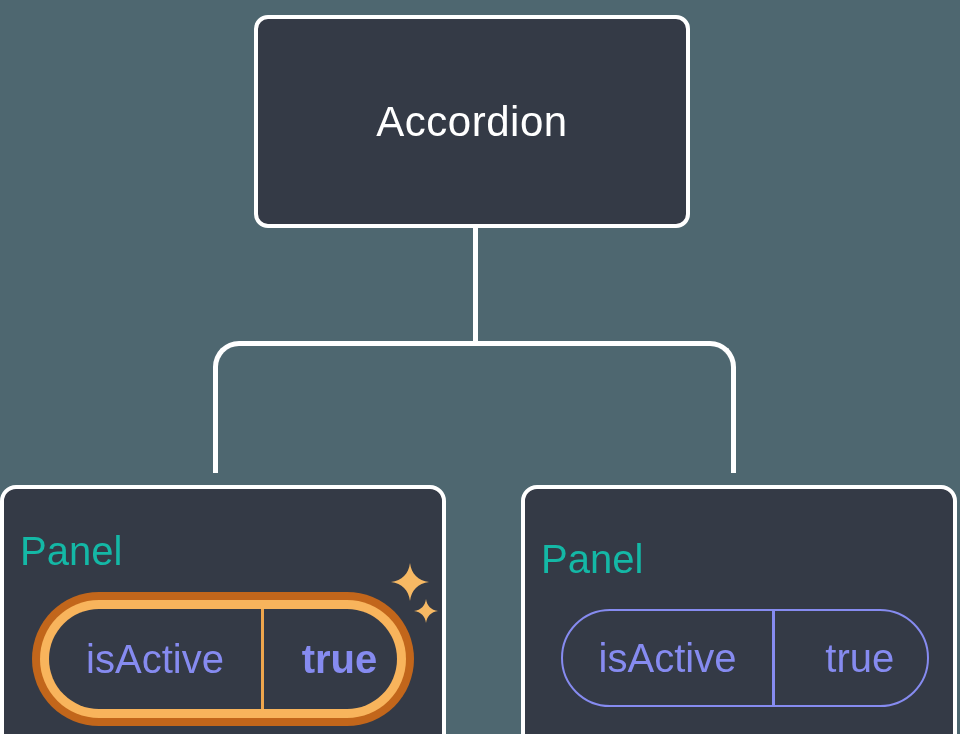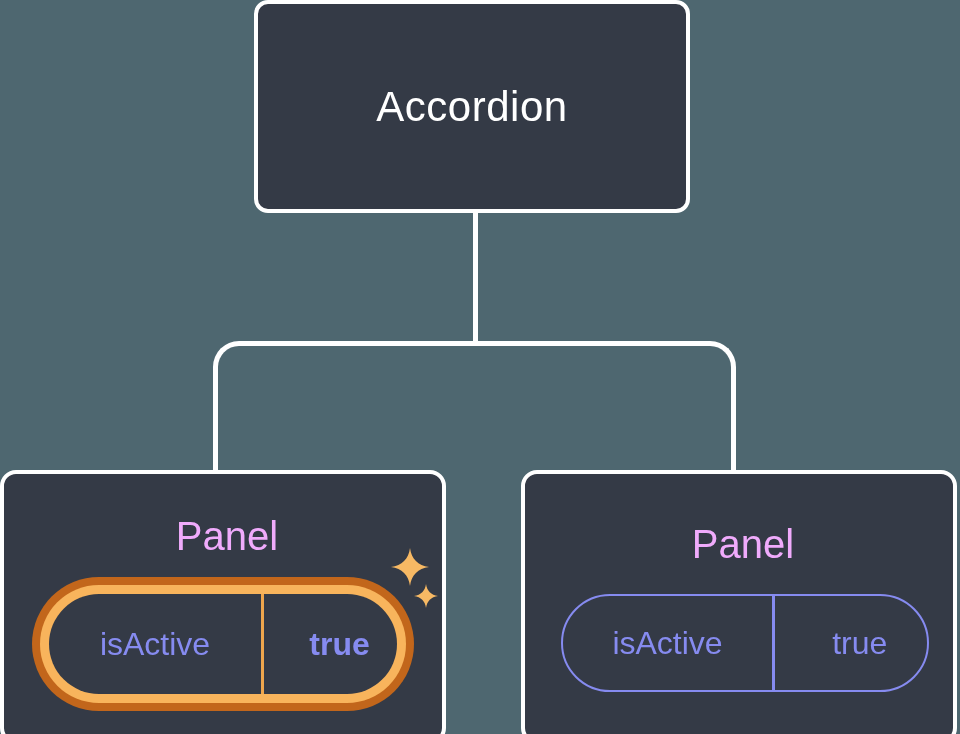--- a/index.html
+++ b/index.html
@@ -30,42 +30,42 @@
     border-radius: 26px 26px 0 0;
   }
 
   
   .node {
     position: absolute;
     box-sizing: border-box;
     background: var(--node-fill, #343A46);
     border: 4px solid var(--node-border, #FFFFFF);
     color: #FFFFFF;
+    margin-top: 15px;
   }
   .node--root {
     left: 254px; top: 0px;
     width: 436px; height: 213px;
     border-radius: 14px;
     display: flex; align-items: center; justify-content: center;
     font-size: 42px; font-weight: 500; letter-spacing: 0.5px;
   }
   .node--panel {
     top: 470px;
     height: 274px;
     border-radius: 16px;
   }
   .node--panel-active { left: 0px; width: 446px; }
   .node--panel-inactive { left: 521px; width: 436px; }
 
   .panel-title {
     position: absolute;
-    left: 4px; width: 100%;
-    text-align: center;
+    left: 16px; width: 100%;
     font-size: 40px; font-weight: 500;
-    color: #f0abfc;
+    color: #14b8a6;
     line-height: 1;
   }
   .node--panel-active .panel-title { top: 42px; }
   .node--panel-inactive .panel-title { top: 50px; }
 
   
   .pill-active {
     position: absolute;
     left: 28px; top: 103px;
     width: 382px; height: 134px;
@@ -104,21 +104,21 @@
   .pill-inactive .cell-key { width: 209px; }
   .pill-divider--purple {
     width: 2.5px;
     background: var(--purple, #868BF0);
   }
 
   
   .cell {
     display: flex; align-items: center; justify-content: center;
     color: var(--purple, #868BF0);
-    font-size: 32px;
+    font-size: 40px;
     line-height: 1;
   }
   .cell-value { flex: 1; padding-left: 18px; }
   .cell-value--bold { font-weight: 700; }
 
   
   .sparkles {
     position: absolute;
     left: 383px; top: 72px;
     width: 56px; height: 66px;

